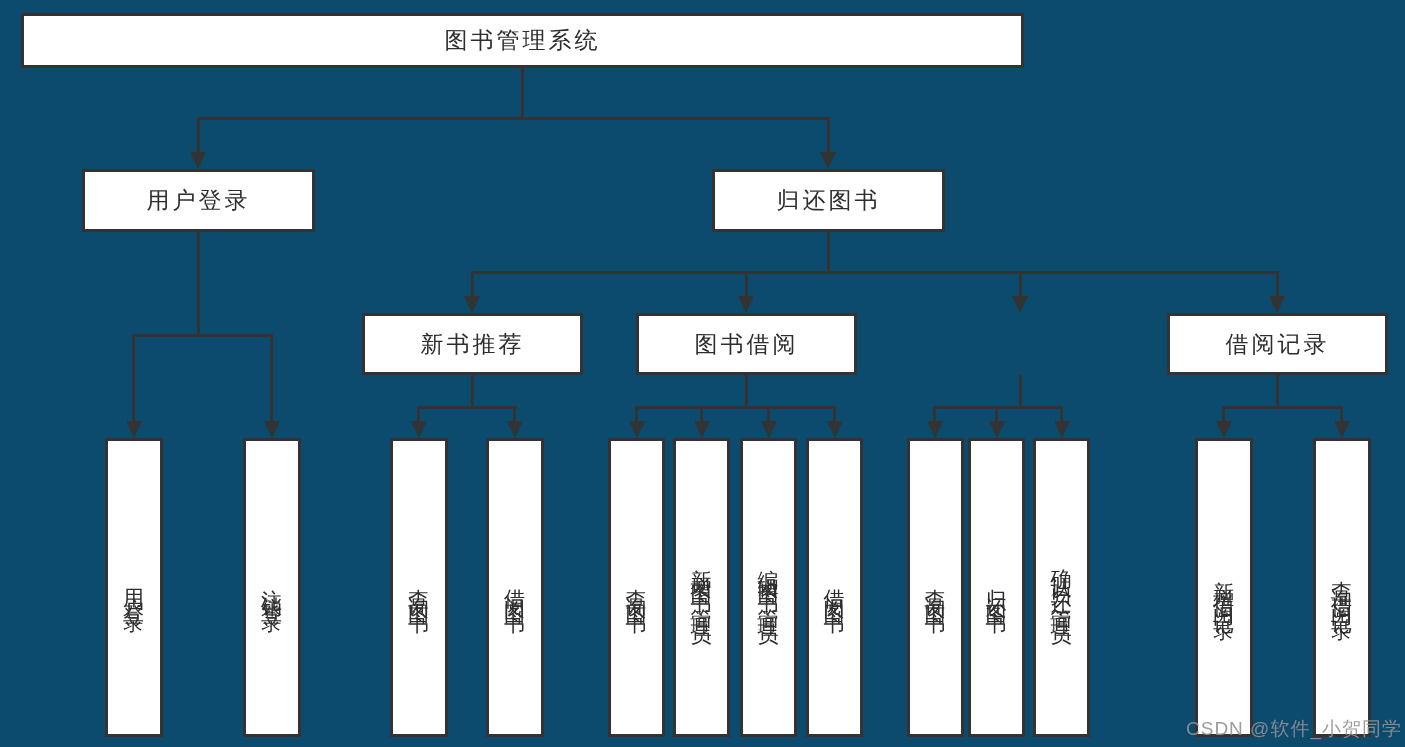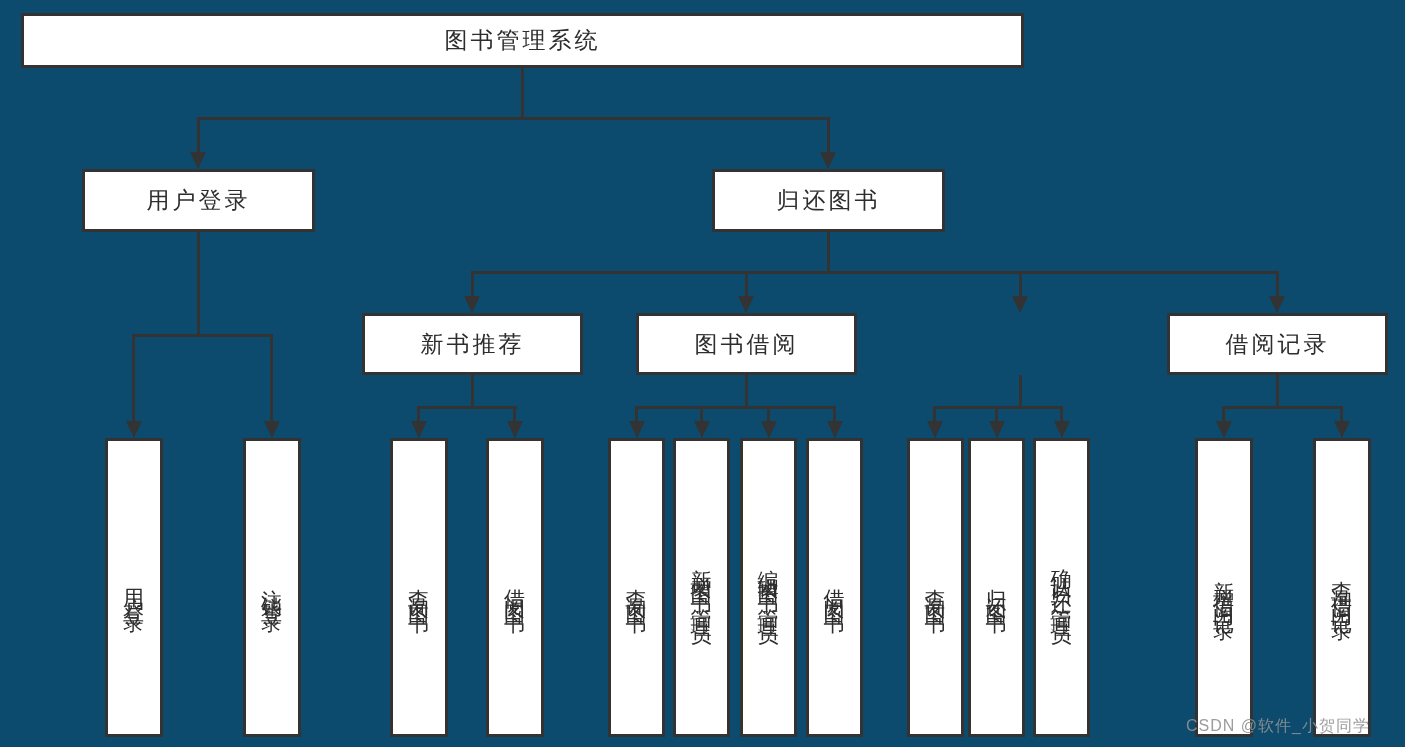--- a/index.html
+++ b/index.html
@@ -23,21 +23,21 @@
   }
   .v{position:absolute;width:3px;background:#333333;}
   .h{position:absolute;height:3px;background:#333333;}
   .ah{
     position:absolute;width:0;height:0;
     border-left:8px solid transparent;border-right:8px solid transparent;
     border-top:17px solid #333333;
   }
   .watermark{
     position:absolute;left:1186px;top:716px;width:210px;text-align:left;
-    color:rgba(145,145,145,0.9);font-size:16px;letter-spacing:1px;
+    color:rgba(145,145,145,0.9);font-size:19px;letter-spacing:1px;
     white-space:nowrap;z-index:5;
   }
 </style>
 </head>
 <body>
 
 <div id="canvas">
 
   <div class="box" style="left:21px;top:13px;width:1003px;height:55px;">
     <span>图书管理系统</span>

